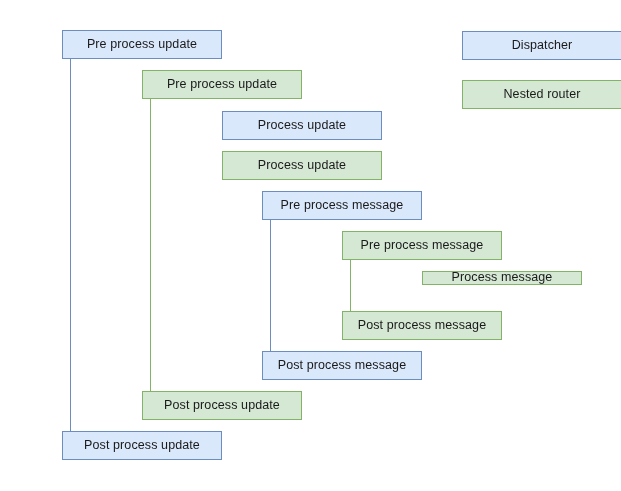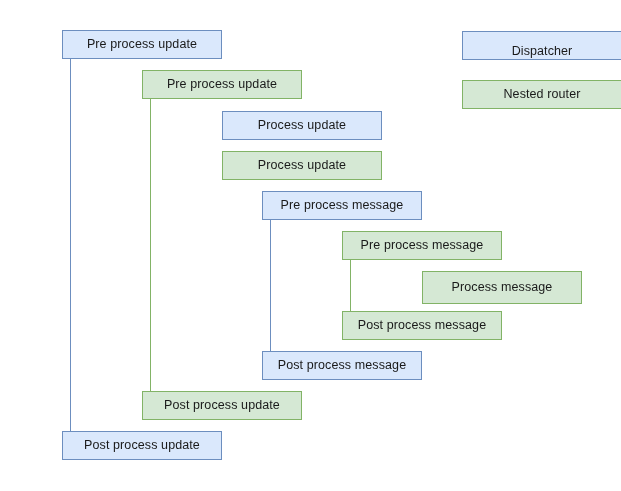--- a/index.html
+++ b/index.html
@@ -77,37 +77,37 @@
       </div>
       <div class="node nested" style="left: 190px; top: 151px; width: 160px; height: 29px;">
         <span>Process update</span>
       </div>
       <div class="node dispatcher" style="left: 230px; top: 191px; width: 160px; height: 29px;">
         <span>Pre process message</span>
       </div>
       <div class="node nested" style="left: 310px; top: 231px; width: 160px; height: 29px;">
         <span>Pre process message</span>
       </div>
-      <div class="node nested" style="left: 390px; top: 271px; width: 160px; height: 33px;">
+      <div class="node nested" style="left: 390px; top: 271px; width: 160px; height: 14px;">
         <span>Process message</span>
       </div>
       <div class="node nested" style="left: 310px; top: 311px; width: 160px; height: 29px;">
         <span>Post process message</span>
       </div>
       <div class="node dispatcher" style="left: 230px; top: 351px; width: 160px; height: 29px;">
         <span>Post process message</span>
       </div>
       <div class="node nested" style="left: 110px; top: 391px; width: 160px; height: 29px;">
         <span>Post process update</span>
       </div>
       <div class="node dispatcher" style="left: 30px; top: 431px; width: 160px; height: 29px;">
         <span>Post process update</span>
       </div>
     </div>
   <div id="legend-layer">
-      <div class="node dispatcher" style="left: 430px; top: 31px; width: 160px; height: 29px; align-items: flex-end;">
+      <div class="node dispatcher" style="left: 430px; top: 31px; width: 160px; height: 29px;">
         <span>Dispatcher</span>
       </div>
       <div class="node nested" style="left: 430px; top: 80px; width: 160px; height: 29px;">
         <span>Nested router</span>
       </div>
     </div>
 </div>
 
 </body></html>

